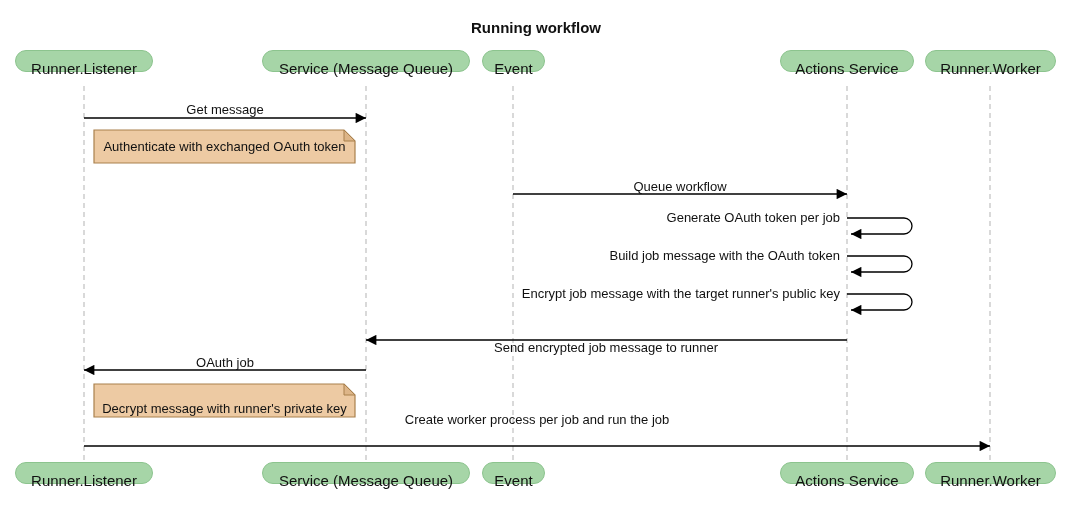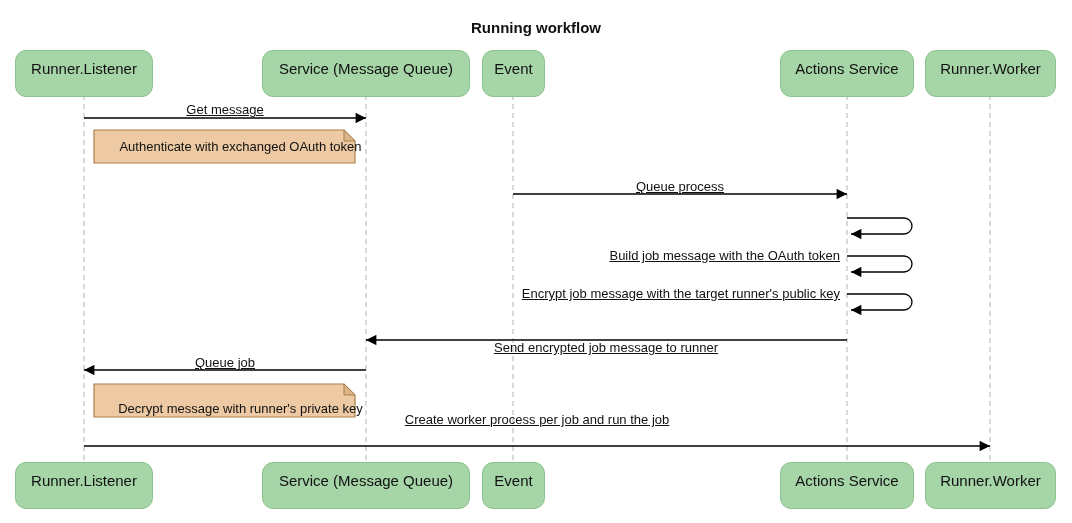--- a/index.html
+++ b/index.html
@@ -6,39 +6,39 @@
   #stage{
     position:relative;width:1072px;height:523px;background:#ffffff;
     font-family:"Liberation Sans", sans-serif;color:var(--text,#111);
     overflow:hidden;
   }
   .title{
     position:absolute;top:11px;left:0;width:1072px;text-align:center;
     font-size:15px;font-weight:bold;margin-top:8px;
   }
   .actor{
-    position:absolute;height:47px;line-height:36px;text-align:center;
+    position:absolute;height:22px;line-height:36px;text-align:center;
     background:var(--actor-fill,#a6d5a7);
     border:1px solid var(--actor-border,#8bc48d);
     border-radius:11px;font-size:15px;box-sizing:border-box;
     white-space:nowrap;
   }
   svg.lines{position:absolute;top:0;left:0;}
   .lifeline{stroke:var(--lifeline,#b3b3b3);stroke-width:1;stroke-dasharray:5 4;}
   .msg{stroke:var(--line,#000);stroke-width:1.3;fill:none;}
   #arrowhead path{fill:var(--line,#000);}
   .note-body{fill:var(--note-fill,#edcaa3);stroke:var(--note-border,#a9804d);stroke-width:1.2;}
   .note-flap{fill:var(--note-fold,#ddb588);stroke:var(--note-border,#a9804d);stroke-width:1;}
   .msg-label{
-    position:absolute;font-size:13px;line-height:15px;white-space:nowrap;text-decoration:underline;
+    position:absolute;font-size:13px;line-height:15px;white-space:nowrap;
   }
   .center{transform:translateX(-50%);}
   .note-text{
     position:absolute;font-size:13px;text-align:center;white-space:nowrap;
-    display:flex;align-items:center;justify-content:center;box-sizing:border-box;margin-left:16px;
+    display:flex;align-items:center;justify-content:center;box-sizing:border-box;
   }
 </style>
 </head>
 <body>
 
 <div id="stage">
 
   <div class="title">Running workflow</div>
 
   <svg class="lines" width="1072" height="523">
@@ -78,25 +78,26 @@
   <div class="actor" style="left:780px;top:50px;width:134px">Actions Service</div>
   <div class="actor" style="left:925px;top:50px;width:131px">Runner.Worker</div>
 
   <div class="actor" style="left:15px;top:462px;width:138px">Runner.Listener</div>
   <div class="actor" style="left:262px;top:462px;width:208px">Service (Message Queue)</div>
   <div class="actor" style="left:482px;top:462px;width:63px">Event</div>
   <div class="actor" style="left:780px;top:462px;width:134px">Actions Service</div>
   <div class="actor" style="left:925px;top:462px;width:131px">Runner.Worker</div>
 
   <div class="msg-label center" style="left:225px;top:102px">Get message</div>
-  <div class="msg-label center" style="left:680px;top:179px">Queue process</div>
+  <div class="msg-label center" style="left:680px;top:179px">Queue workflow</div>
 
+  <div class="msg-label" style="right:232px;top:210px">Generate OAuth token per job</div>
   <div class="msg-label" style="right:232px;top:286px">Encrypt job message with the target runner's public key</div>
   <div class="msg-label" style="right:232px;top:248px">Build job message with the OAuth token</div>
 
   <div class="msg-label center" style="left:606px;top:340px">Send encrypted job message to runner</div>
-  <div class="msg-label center" style="left:225px;top:355px">Queue job</div>
+  <div class="msg-label center" style="left:225px;top:355px">OAuth job</div>
   <div class="msg-label center" style="left:537px;top:412px">Create worker process per job and run the job</div>
 
   <div class="note-text" style="left:94px;top:130px;width:261px;height:33px">Authenticate with exchanged OAuth token</div>
   <div class="note-text" style="left:94px;top:384px;width:261px;height:49px">Decrypt message with runner's private key</div>
 
 </div>
 
 </body></html>

